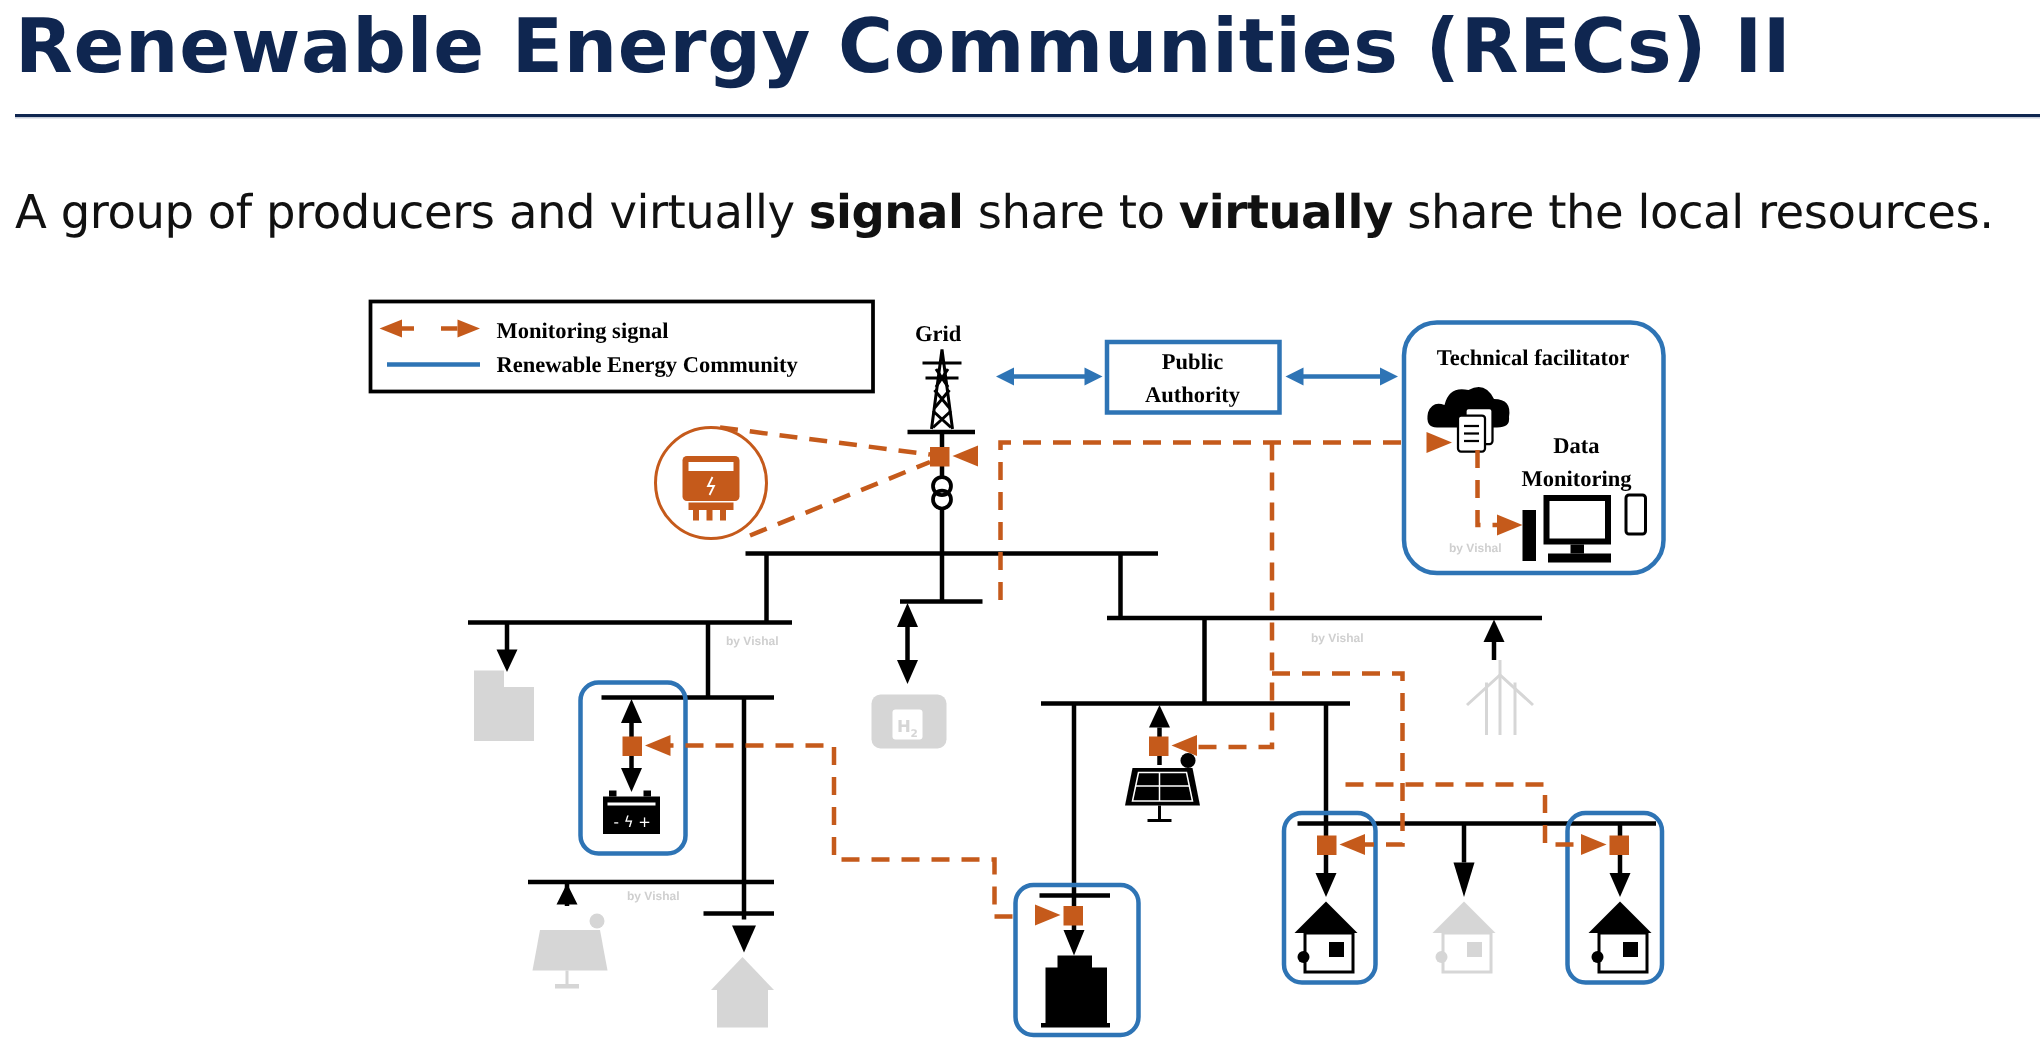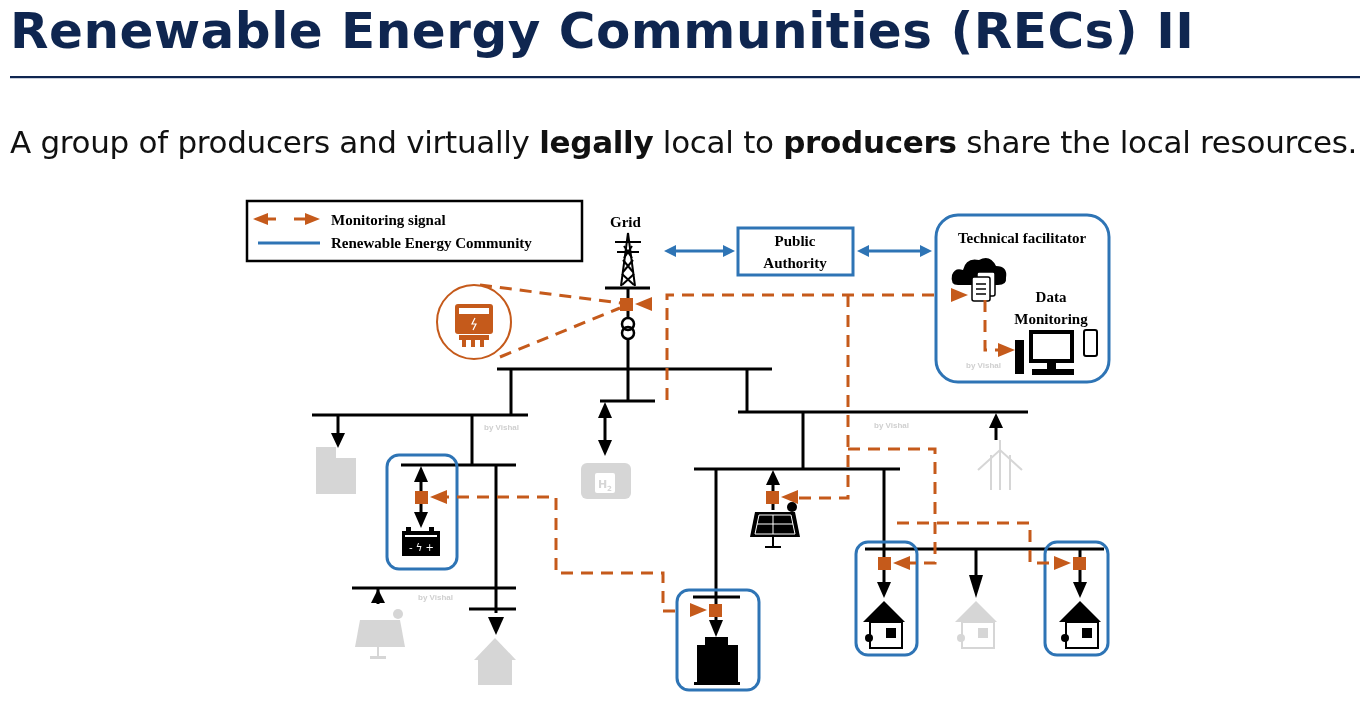--- a/index.html
+++ b/index.html
@@ -12,21 +12,21 @@
   svg{position:absolute;left:0;top:0;}
   .serif{font-family:"Liberation Serif",serif;font-weight:bold;}
   .wm{font-family:"Liberation Sans",sans-serif;font-weight:bold;font-size:8px;fill:#cfcfcf;}
 </style>
 </head>
 <body>
 
 <div class="title">Renewable Energy Communities (RECs) II</div>
 <div class="rule"></div>
 <div class="rule2"></div>
-<div class="subtitle"><span>A group of producers and virtually </span><b>legally</b><span> local to </span><b>producers</b><span> share the local resources.</span></div>
+<div class="subtitle"><span>A group of producers and virtually </span><b>signal</b><span> share to </span><b>virtually</b><span> share the local resources.</span></div>
 
 <svg width="1360" height="703" viewBox="0 0 1360 703">
   <defs>
     <marker id="bArrow" markerWidth="8" markerHeight="8" refX="4" refY="4" orient="auto" markerUnits="userSpaceOnUse">
       <path d="M0,0 L8,4 L0,8 z" fill="#2e74b5"></path>
     </marker>
   </defs>
 
   <g>
     <rect x="247" y="201" width="335" height="60" fill="#fff" stroke="#000" stroke-width="2.5"></rect>

